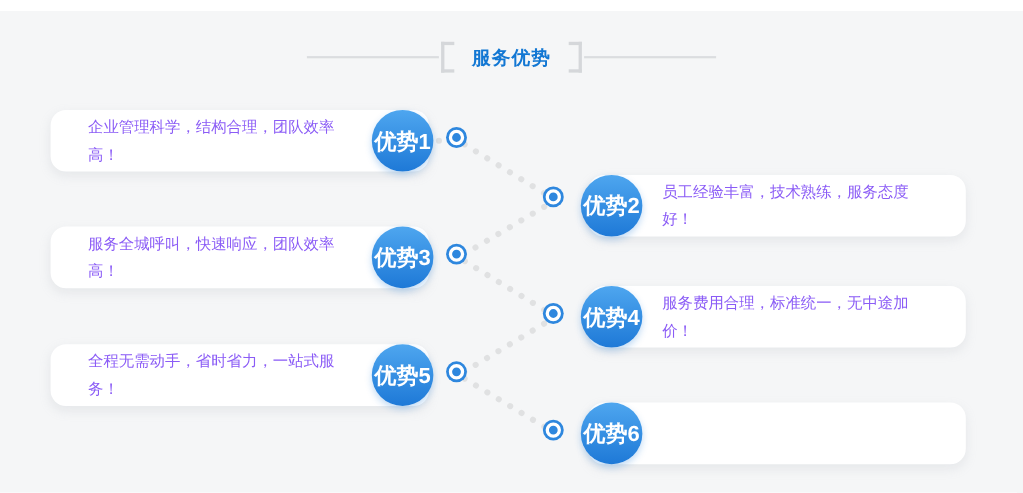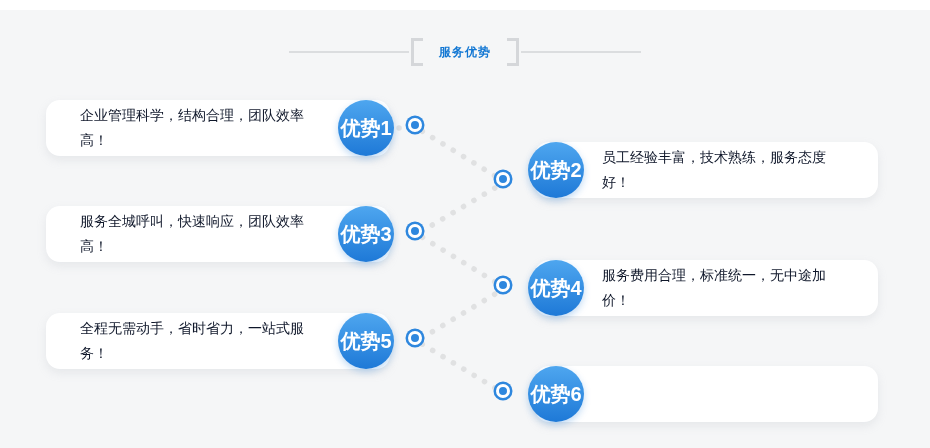--- a/index.html
+++ b/index.html
@@ -7,32 +7,32 @@
   .stage{position:relative;width:930px;height:448px;background:#ffffff;overflow:hidden;}
   .gray-panel{position:absolute;left:0;top:10px;right:0;bottom:0;background:#f5f6f7;}
 
   
   .sec-header{position:absolute;top:38px;left:0;width:100%;height:28px;
               display:flex;align-items:center;justify-content:center;}
   .h-line{width:120px;height:2px;background:#dbdddf;}
   .bracket{width:9px;height:22px;}
   .bracket.l{border-left:3px solid #d5d7da;border-top:3px solid #d5d7da;border-bottom:3px solid #d5d7da;margin-left:2px;}
   .bracket.r{border-right:3px solid #d5d7da;border-top:3px solid #d5d7da;border-bottom:3px solid #d5d7da;margin-right:2px;}
-  .sec-title{margin:0 16px;font-size:12px;font-weight:bold;color:#1277d3;letter-spacing:1px;white-space:nowrap;}
+  .sec-title{margin:0 16px;font-size:17px;font-weight:bold;color:#1277d3;letter-spacing:1px;white-space:nowrap;}
 
   
   .connector-svg{position:absolute;left:0;top:0;width:930px;height:448px;}
 
   .adv-card{position:absolute;height:56px;background:#ffffff;border-radius:14px;
             box-shadow:0 4px 10px rgba(160,168,178,0.18);}
   .adv-card.left{left:46px;width:344px;}
   .adv-card.right{left:535px;width:343px;}
 
   .adv-text{position:absolute;top:50%;transform:translateY(-50%);
-            width:232px;font-size:14px;line-height:25px;color:#0f172a;}
+            width:232px;font-size:14px;line-height:25px;color:#8b5cf6;}
   .adv-card.left  .adv-text{left:34px;}
   .adv-card.right .adv-text{left:67px;}
 
   .adv-badge{position:absolute;top:0;width:56px;height:56px;border-radius:50%;
              background:linear-gradient(180deg,#4ea6ef 0%,#1e79d7 100%);
              display:flex;align-items:center;justify-content:center;
              color:#ffffff;font-size:20px;font-weight:bold;white-space:nowrap;
              box-shadow:0 3px 7px rgba(30,121,215,0.28);}
   .adv-card.left  .adv-badge{right:-4px;}
   .adv-card.right .adv-badge{left:-7px;}
@@ -59,21 +59,21 @@
   <svg class="connector-svg" viewBox="0 0 930 448" xmlns="http://www.w3.org/2000/svg">
     <polyline points="399,128 417,128 505,182 417,234 505,288 417,341 505,394" fill="none" stroke="#e0e1e2" stroke-width="5.5" stroke-linecap="round" stroke-dasharray="0.1 12"></polyline>
   </svg>
 
   <div class="adv-card left" style="top:100px">
     <div class="adv-text">企业管理科学，结构合理，团队效率高！</div>
     <div class="adv-badge">优势1</div>
   </div>
   <div class="node nl" style="top:118px"></div>
 
-  <div class="adv-card right" style="top:142px">
+  <div class="adv-card right" style="top:159px">
     <div class="adv-text">员工经验丰富，技术熟练，服务态度好！</div>
     <div class="adv-badge">优势2</div>
   </div>
   <div class="node nr" style="top:172px"></div>
 
   <div class="adv-card left" style="top:206px">
     <div class="adv-text">服务全城呼叫，快速响应，团队效率高！</div>
     <div class="adv-badge">优势3</div>
   </div>
   <div class="node nl" style="top:224px"></div>

